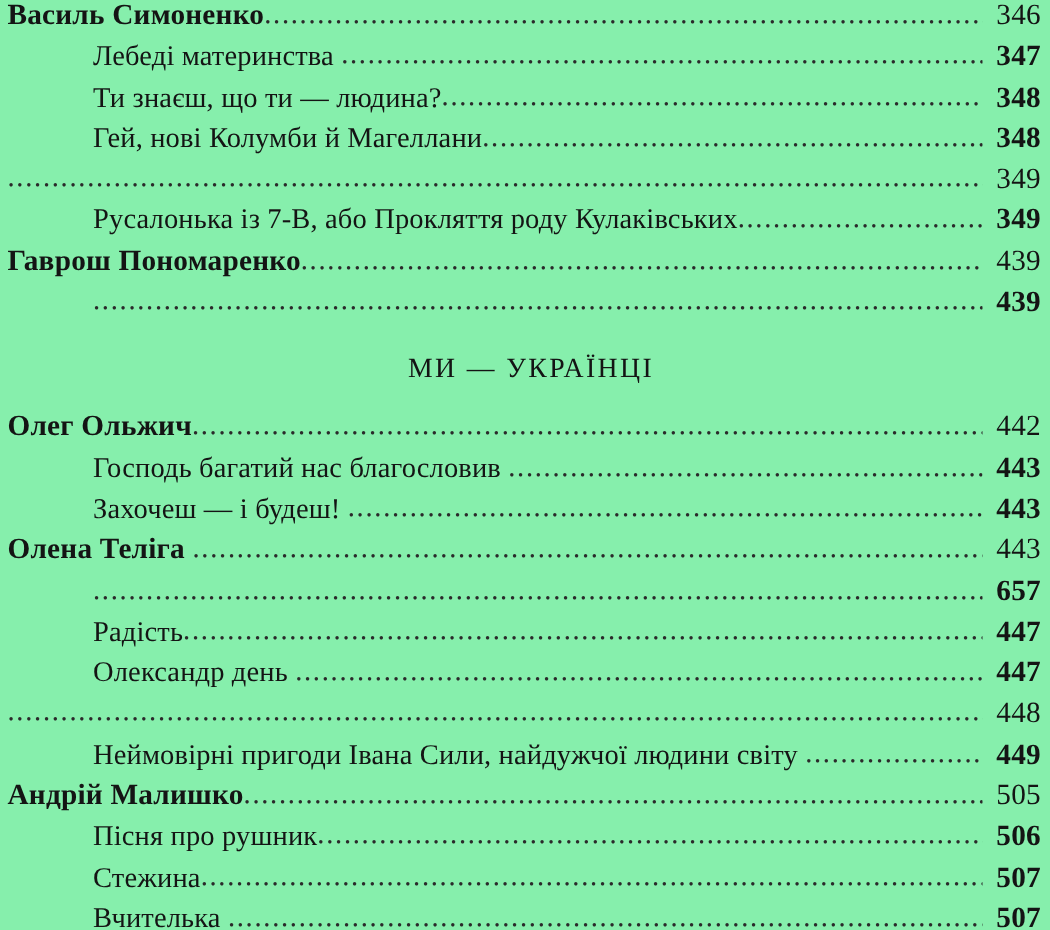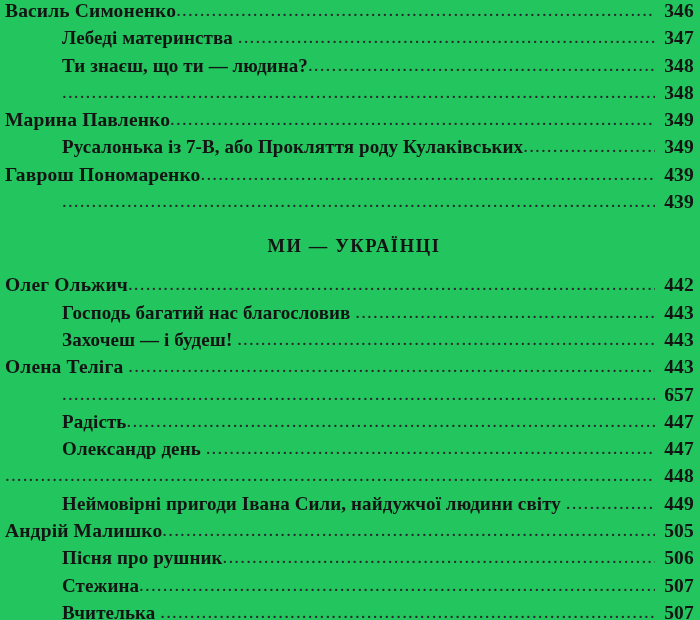--- a/index.html
+++ b/index.html
@@ -5,21 +5,21 @@
 <style>
   html, body {
     margin: 0;
     padding: 0;
     background: #ffffff;
   }
   #page {
     position: relative;
     width: 700px;
     height: 620px;
-    background: #22c55e;
+    background: #86efac;
     overflow: hidden;
     font-family: "Liberation Serif", "DejaVu Serif", serif;
     color: #141414;
     -webkit-font-smoothing: antialiased;
   }
   .toc {
     position: absolute;
     left: 0;
     top: 0;
     width: 700px;
@@ -59,39 +59,39 @@
   
   .lvl1 {
     padding-left: 5px;
   }
   .lvl1 .title {
     font-weight: 700;
     font-size: 19.5px;
     letter-spacing: 0.15px;
   }
   .lvl1 .page {
-    font-weight: 700;
+    font-weight: 400;
   }
 
   
   .lvl2 {
     padding-left: 62px;
   }
   .lvl2 .title {
-    font-weight: 700;
+    font-weight: 400;
     font-size: 19px;
     letter-spacing: 0.1px;
   }
 
   .section-heading {
     height: 56px;
     display: flex;
     align-items: center;
     justify-content: center;
-    font-weight: 700;
+    font-weight: 400;
     font-size: 18.5px;
     letter-spacing: 1.6px;
     padding-left: 8px;
   }
 
   .spacer-top { height: 4px; }
 </style>
 </head>
 <body>
 
@@ -108,25 +108,25 @@
         <span class="title">Лебеді материнства </span>
         <span class="leader">...........................................................................................................................................</span>
         <span class="page">347</span>
       </div>
       <div class="row lvl2">
         <span class="title">Ти знаєш, що ти — людина?</span>
         <span class="leader">...........................................................................................................................................</span>
         <span class="page">348</span>
       </div>
       <div class="row lvl2">
+        <span class="title">Гей, нові Колумби й Магеллани</span>
         <span class="leader">...........................................................................................................................................</span>
         <span class="page">348</span>
       </div>
       <div class="row lvl1">
-        <span class="title">Марина Павленко</span>
         <span class="leader">...........................................................................................................................................</span>
         <span class="page">349</span>
       </div>
       <div class="row lvl2">
         <span class="title">Русалонька із 7-В, або Прокляття роду Кулаківських</span>
         <span class="leader">...........................................................................................................................................</span>
         <span class="page">349</span>
       </div>
       <div class="row lvl1">
         <span class="title">Гаврош Пономаренко</span>

